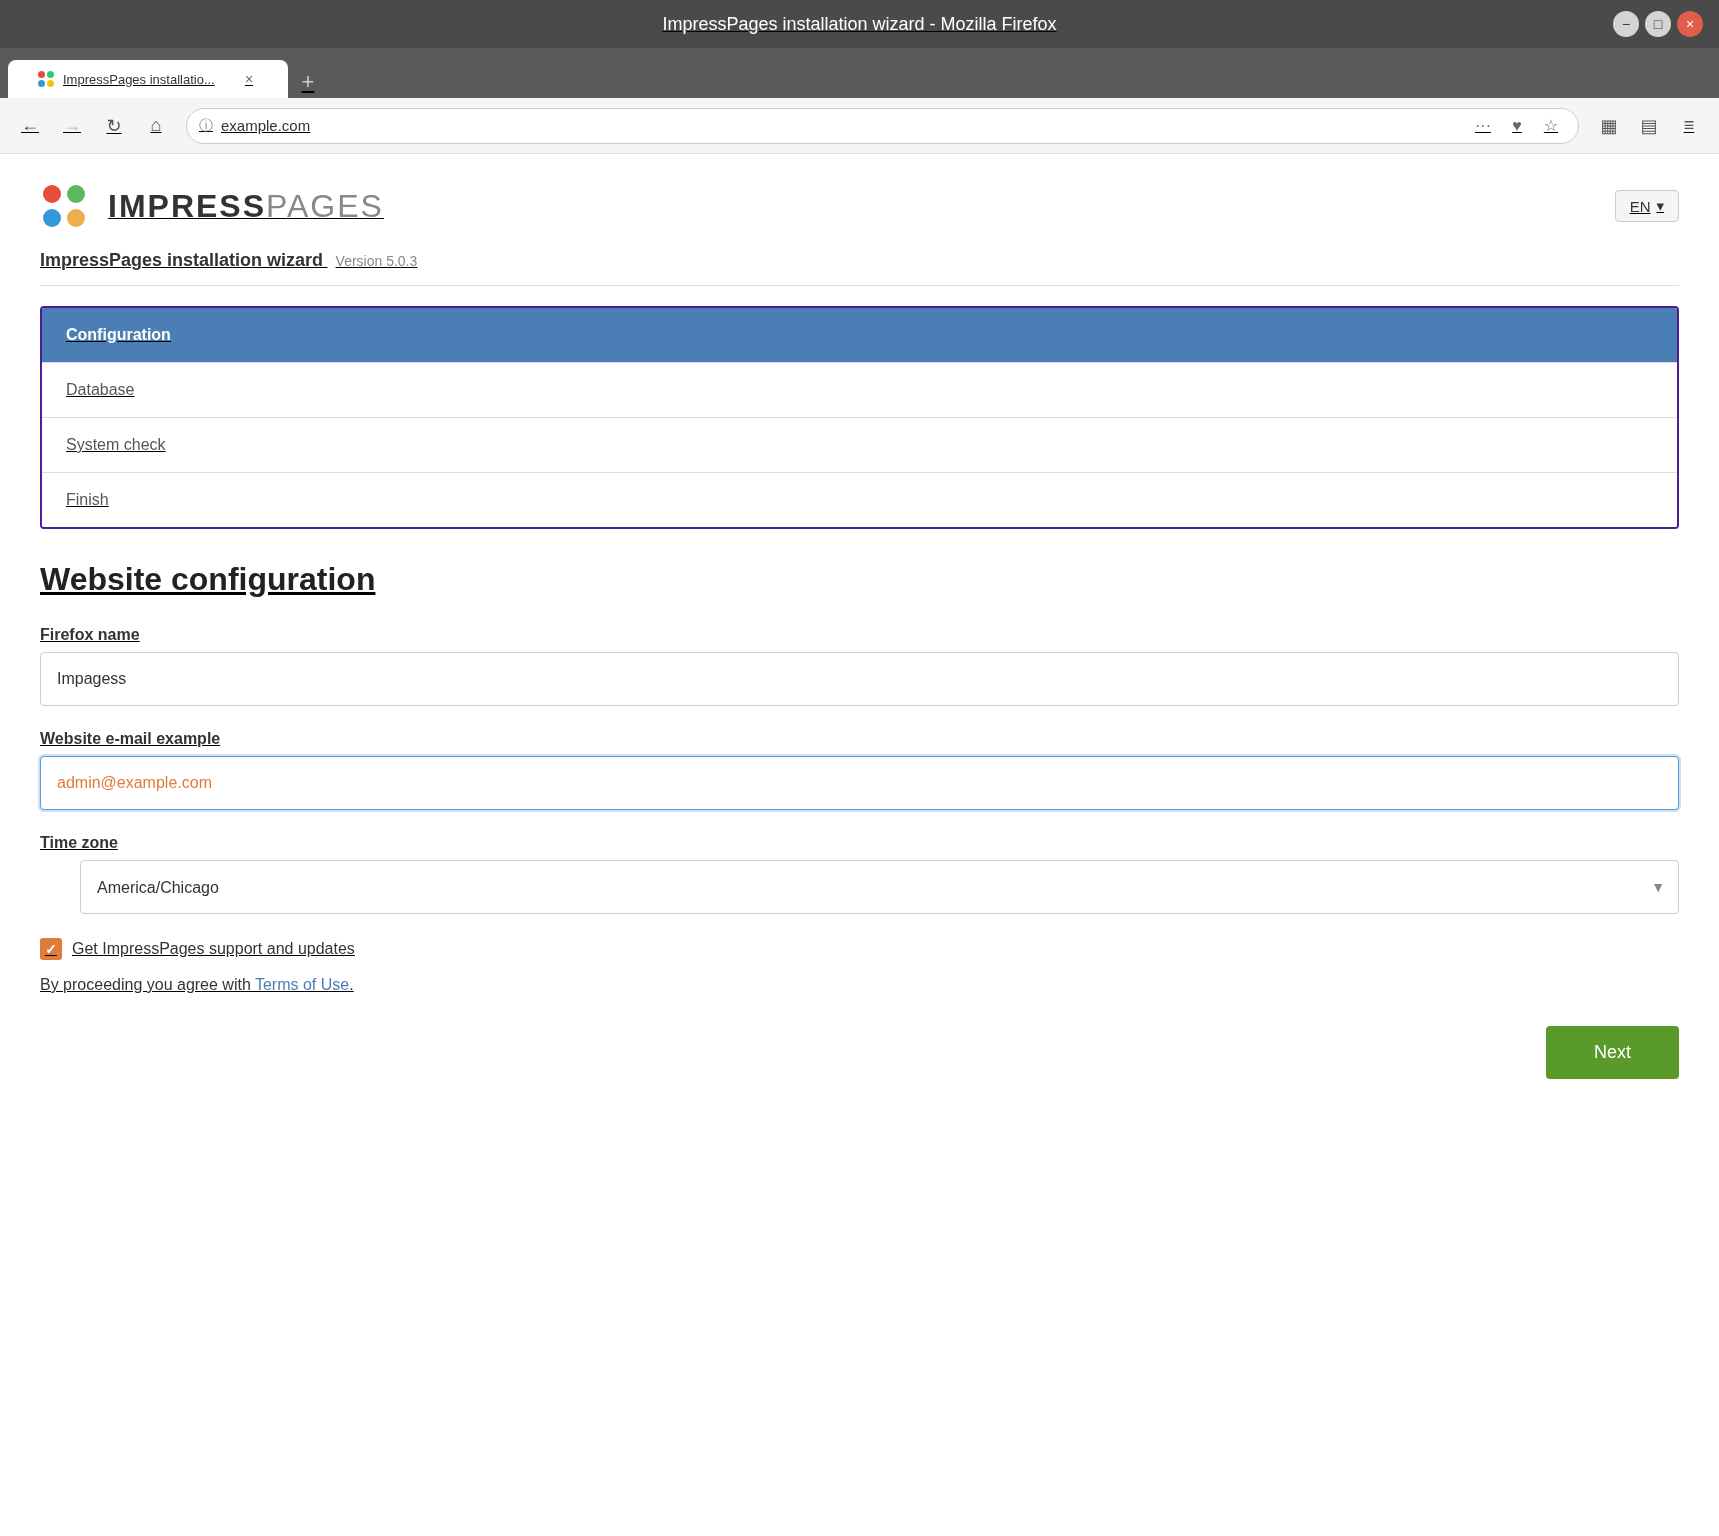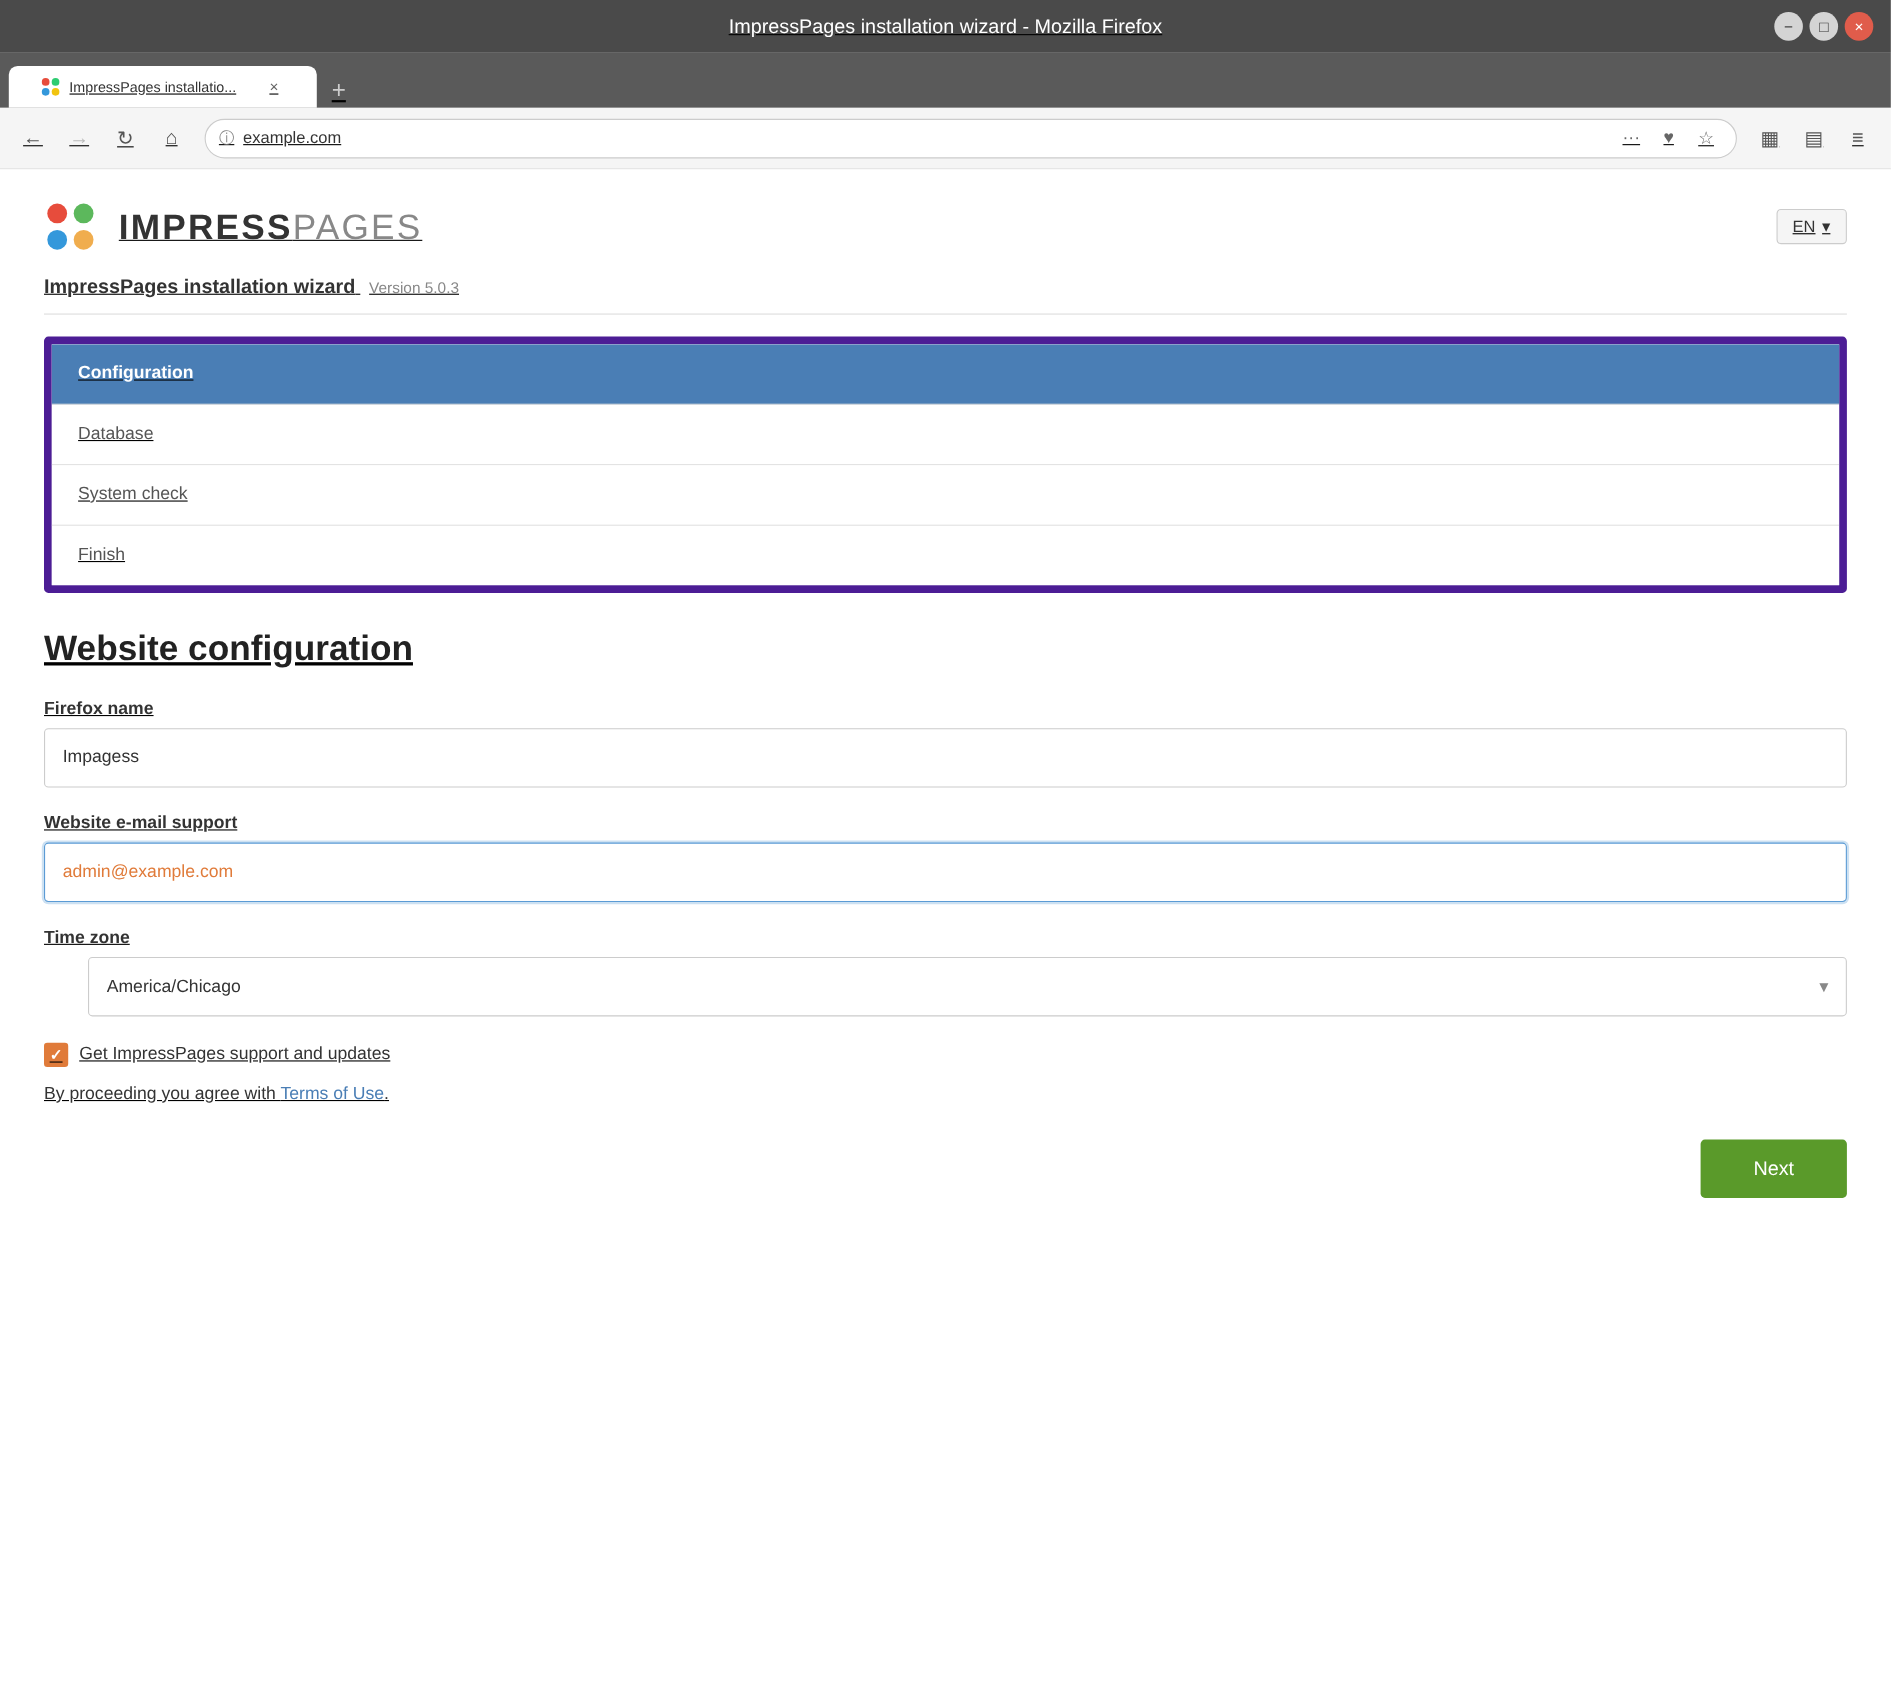--- a/index.html
+++ b/index.html
@@ -273,21 +273,21 @@
 
     .ip-version {
       font-size: 14px;
       color: #888;
       font-weight: normal;
       margin-left: 8px;
     }
 
     
     .wizard-steps {
-      border: 7px solid #4c1d95;
+      border: 2px solid #4c1d95;
       border-radius: 4px;
       overflow: hidden;
       margin-bottom: 32px;
     }
 
     .wizard-step {
       padding: 18px 24px;
       font-size: 16px;
       border-bottom: 1px solid #ddd;
       color: #555;
@@ -552,21 +552,21 @@
     </div>
 
     <h2 class="section-title">Website configuration</h2>
 
     <div class="form-group">
       <label class="form-label">Firefox name</label>
       <input class="form-input" type="text" value="Impagess" style="">
     </div>
 
     <div class="form-group">
-      <label class="form-label">Website e-mail support</label>
+      <label class="form-label">Website e-mail example</label>
       <input class="form-input highlighted" type="text" style="color: rgb(224, 123, 58);" value="admin@example.com">
     </div>
 
     <div class="form-group">
       <label class="form-label">Time zone</label>
       <div class="select-wrapper">
         <select class="form-select">
           <option>America/Chicago</option>
         </select>
         <span class="select-arrow">▼</span>

